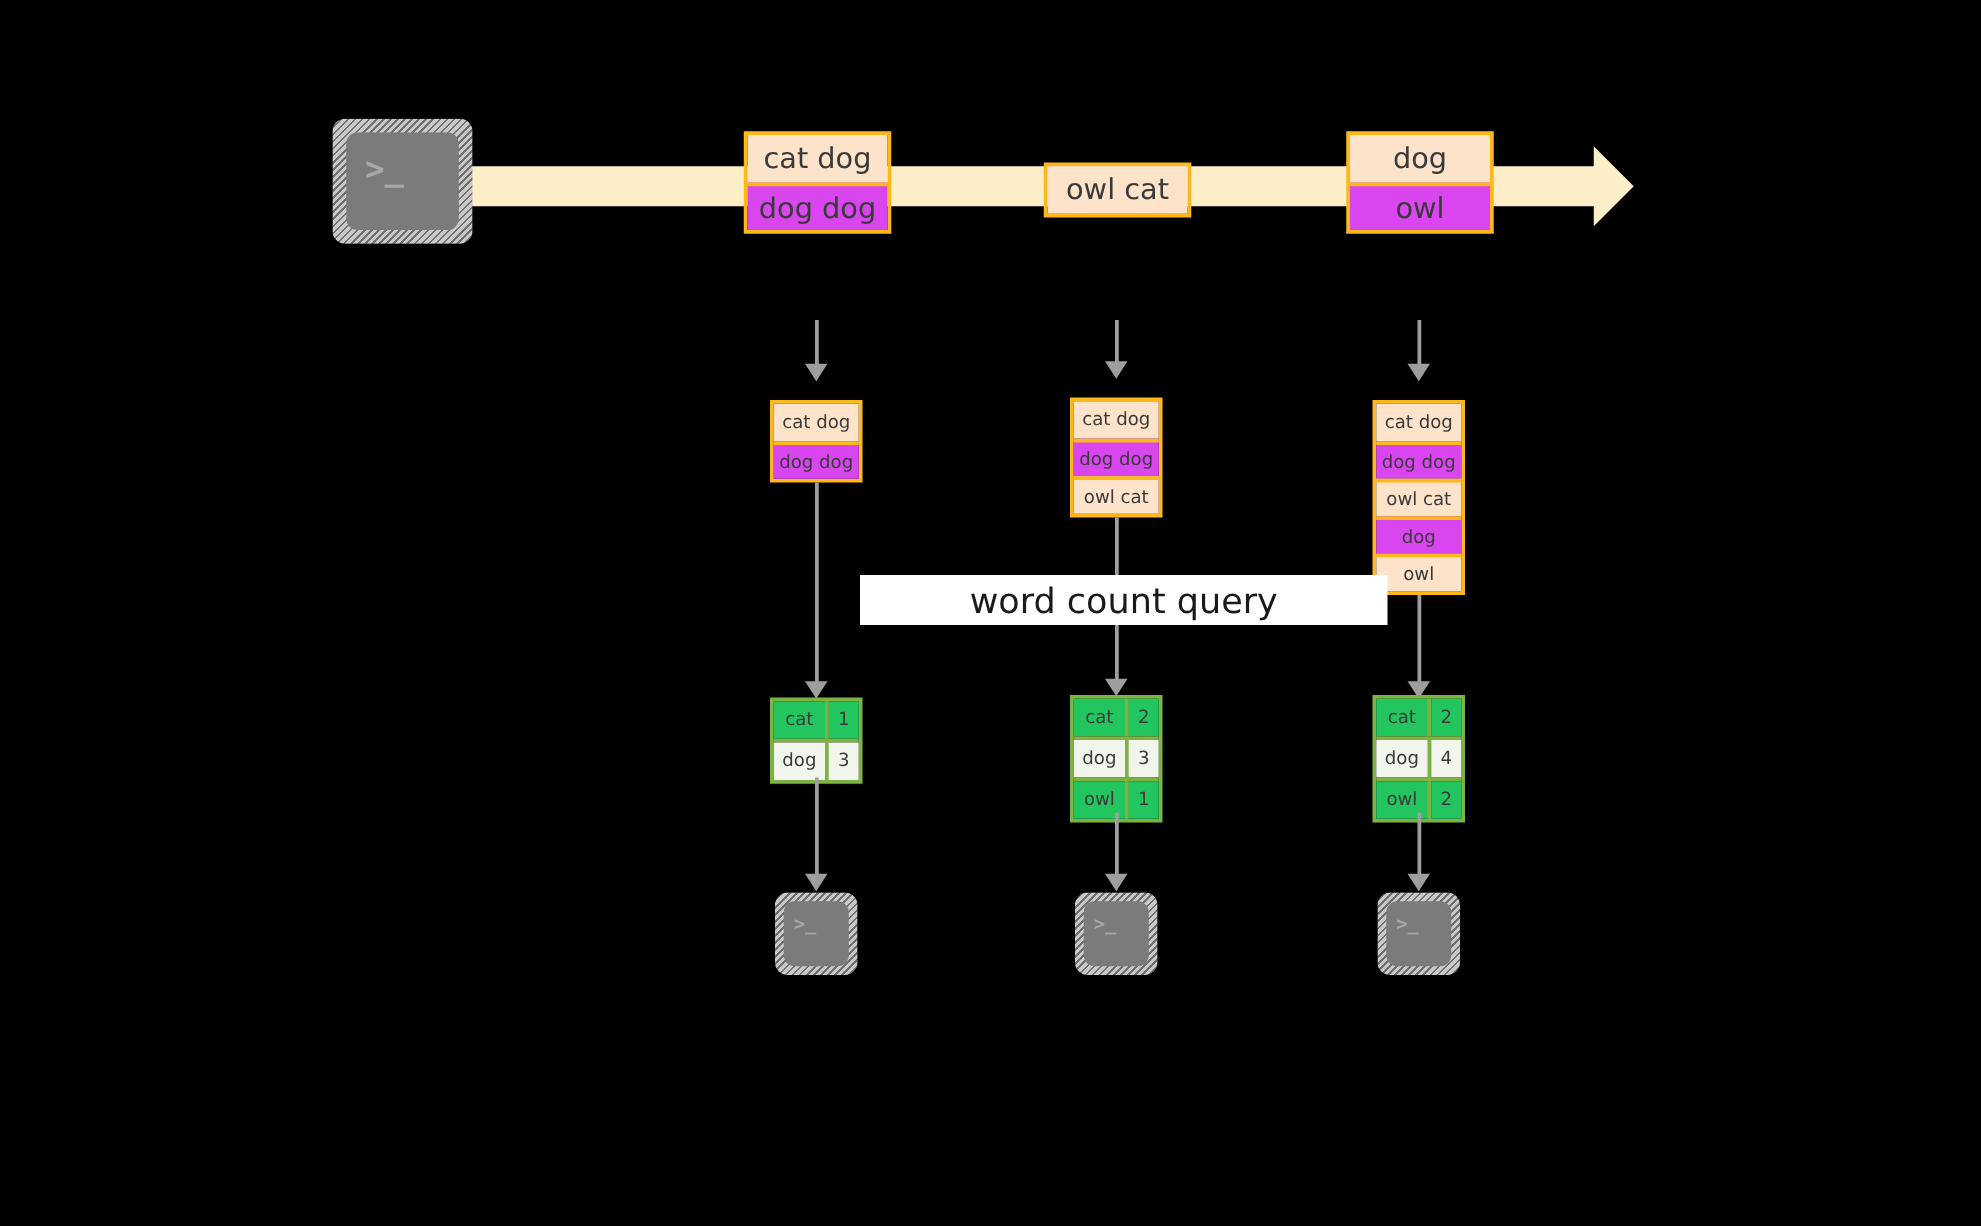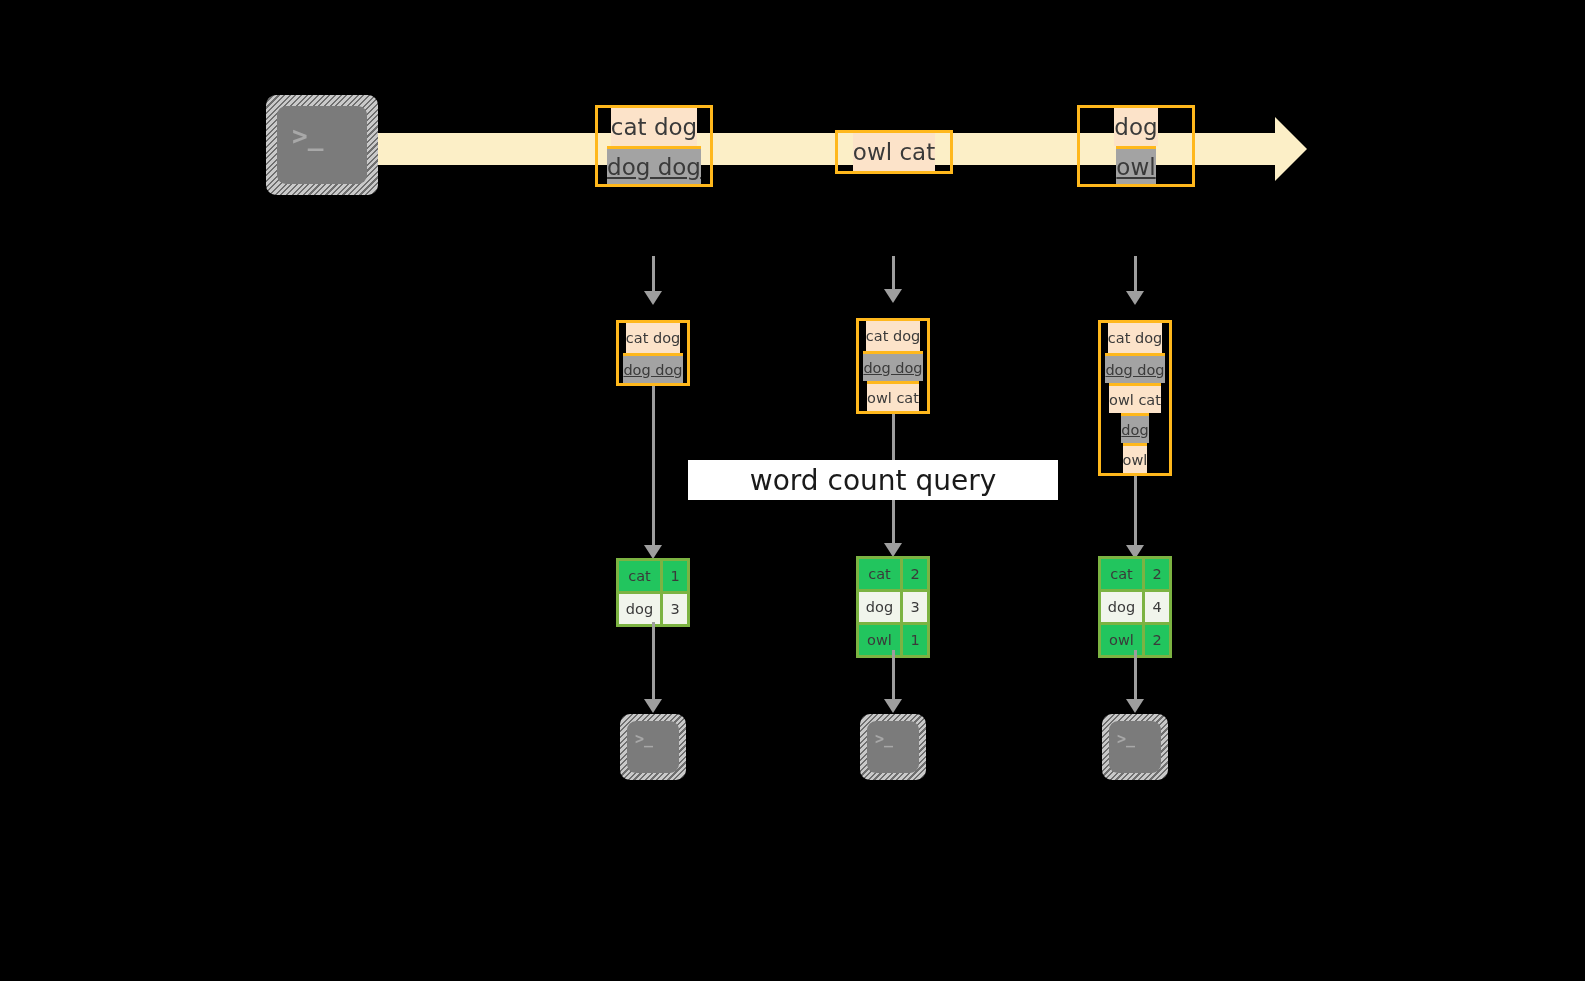--- a/index.html
+++ b/index.html
@@ -59,32 +59,31 @@
     border-left: 32px solid #fcefc7;
   }
 
   
   .ebox {
     position: absolute;
     box-sizing: border-box;
     border: 3px solid #ffb81c;
     display: flex;
     flex-direction: column;
-    align-items: center;
   }
   .ebox .erow {
     box-sizing: border-box;
     display: flex;
     align-items: center;
     justify-content: center;
     color: #3a3a3a;
     white-space: nowrap;
   }
   .ebox .erow.odd  { background: #fce3c9; }
-  .ebox .erow.even { background: #a3a3a3; text-decoration: underline; }
+  .ebox .erow.even { background: #d946ef; }
   .ebox .erow + .erow { border-top: 3px solid #ffb81c; }
 
   
   .ebox.big { width: 118px; }
   .ebox.big .erow { height: 38px; font-size: 23px; }
 
   
   .ebox.small { width: 74px; }
   .ebox.small .erow { height: 30px; font-size: 14.5px; }
 
@@ -210,21 +209,21 @@
 
   <div class="vline" style="left:652px; top:386px; height:160px;"></div>
   <div class="varrow" style="left:644px; top:545px;"></div>
 
   <div class="vline" style="left:892px; top:414px; height:130px;"></div>
   <div class="varrow" style="left:884px; top:543px;"></div>
 
   <div class="vline" style="left:1134px; top:476px; height:70px;"></div>
   <div class="varrow" style="left:1126px; top:545px;"></div>
 
-  <div class="query-band" style="left:688px; top:460px; width:370px; height:40px;">
+  <div class="query-band" style="left:688px; top:460px; width:422px; height:40px;">
     <div class="qlabel">word count query</div>
   </div>
 
   <div class="gtable" style="left:616px; top:558px;">
     <div class="grow odd">
       <div class="gcell gword">cat</div>
       <div class="gcell gcount">1</div>
     </div>
     <div class="grow even">
       <div class="gcell gword">dog</div>

